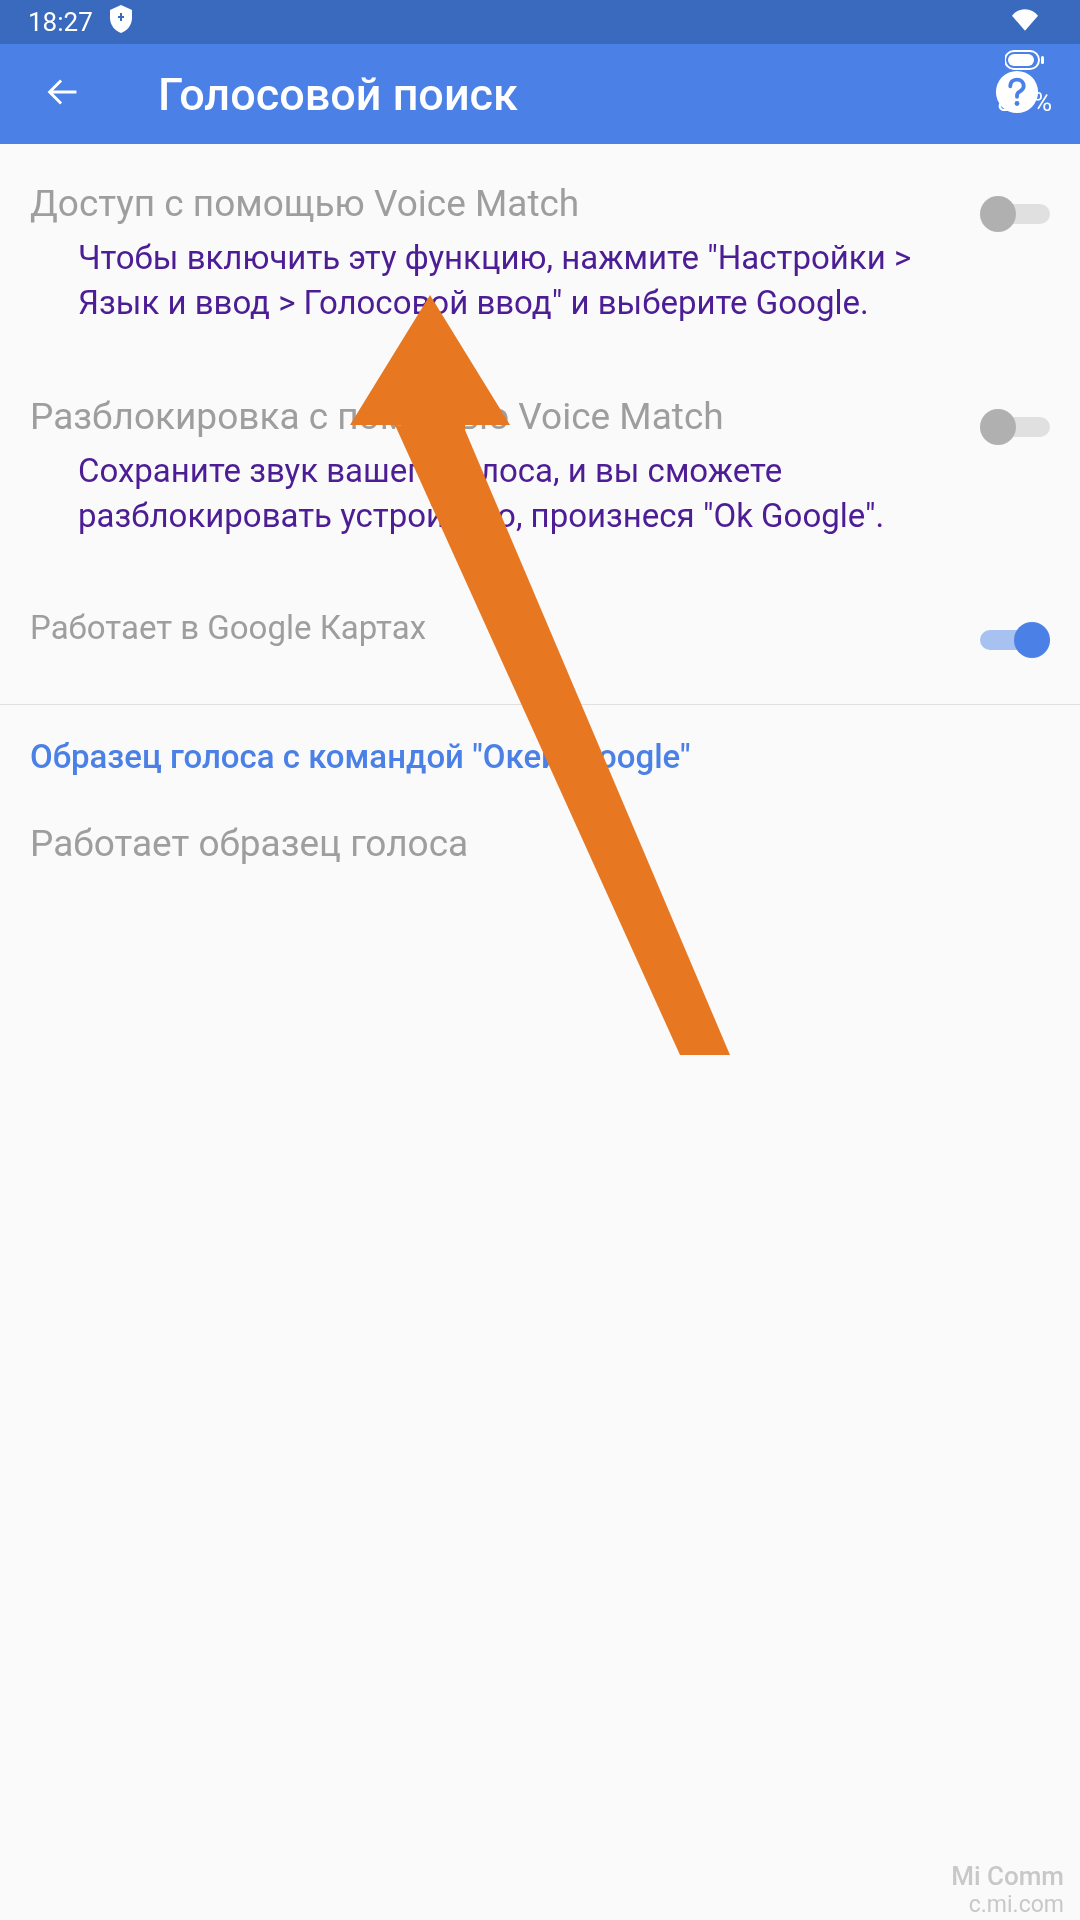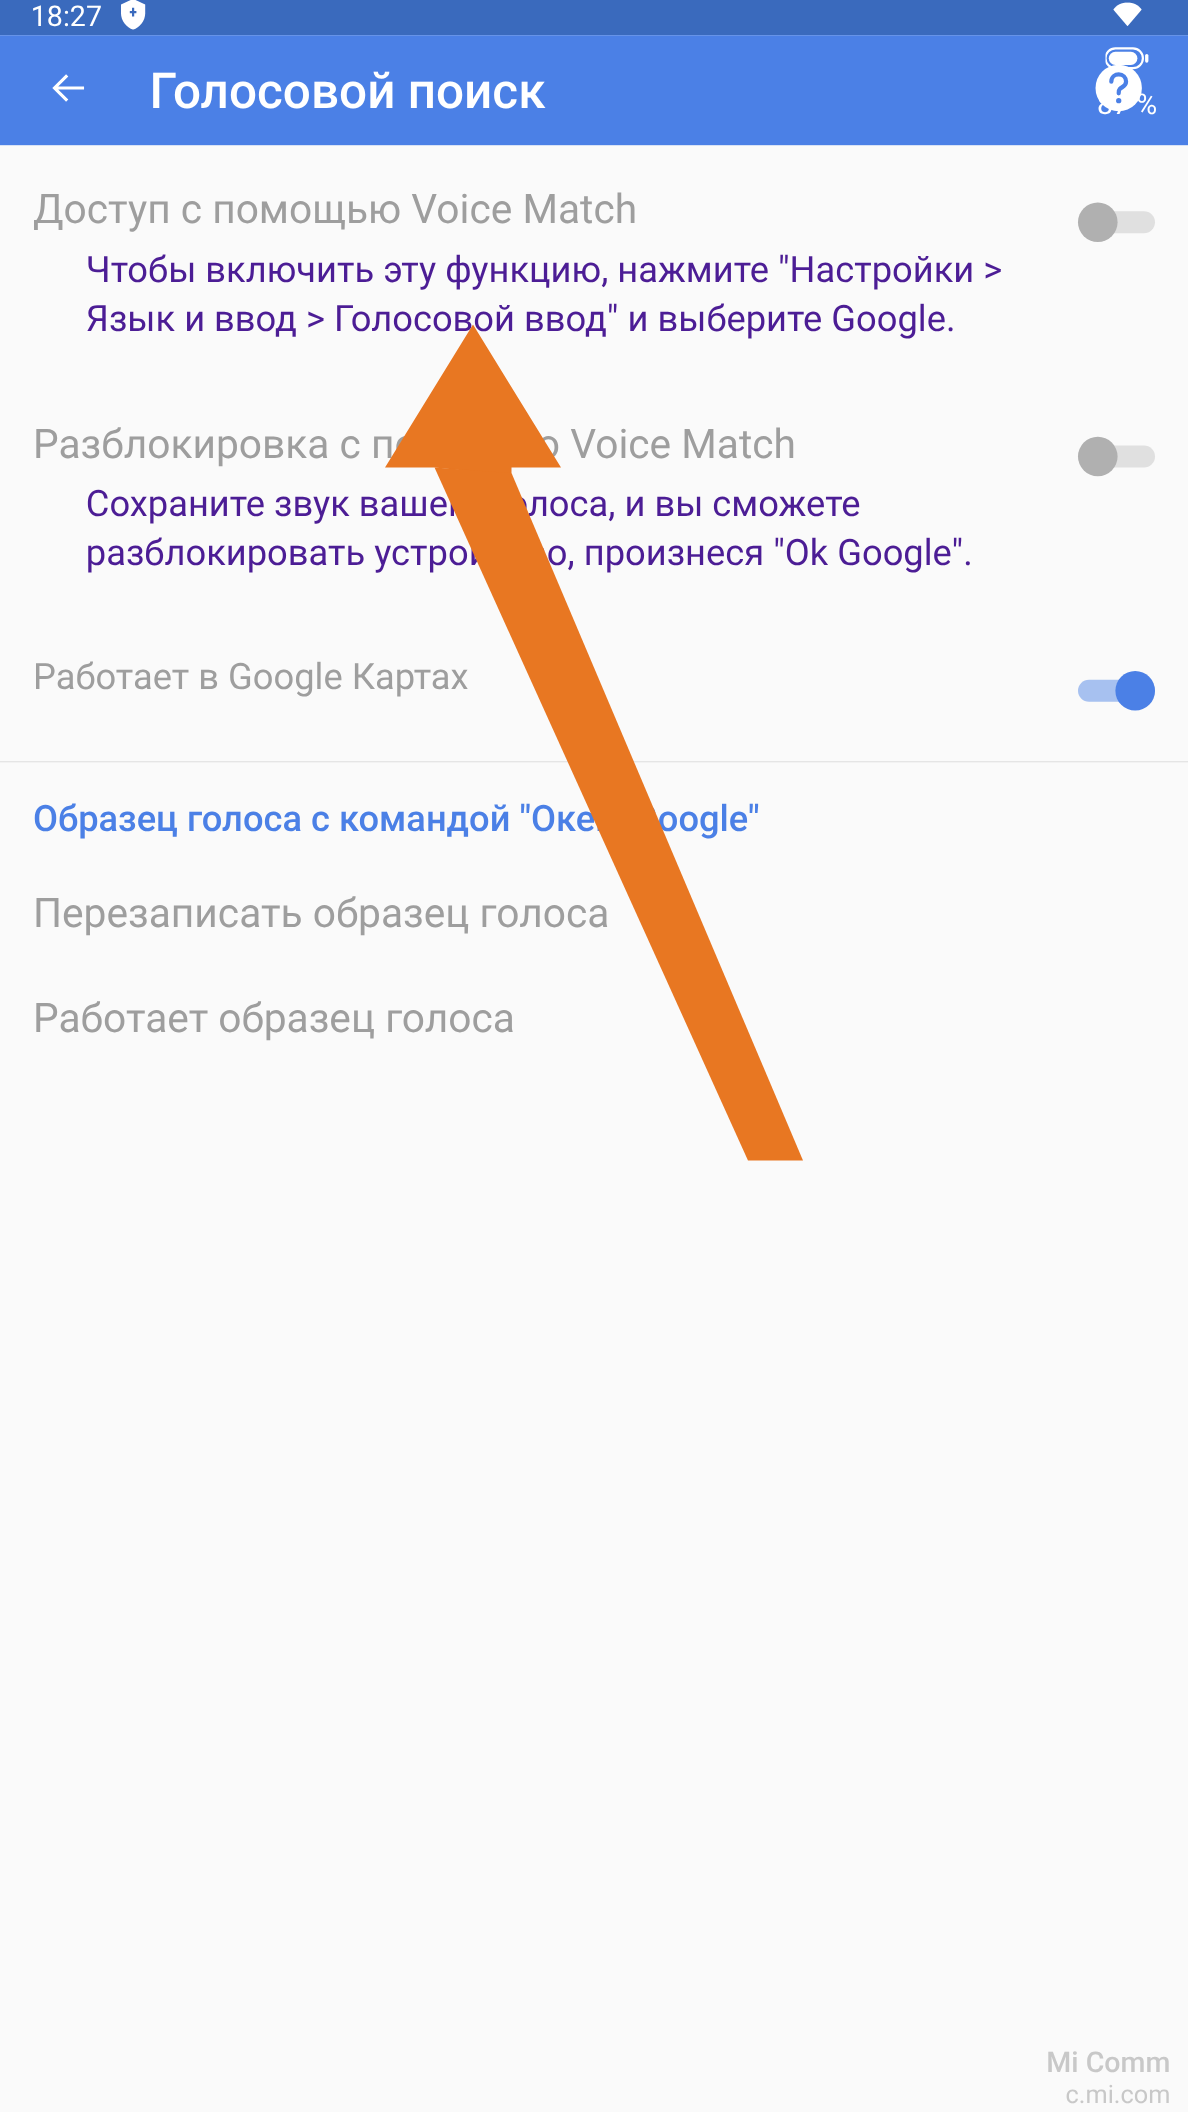--- a/index.html
+++ b/index.html
@@ -9,21 +9,21 @@
       font-family: -apple-system, BlinkMacSystemFont, "Segoe UI", Roboto, Arial, sans-serif;
     }
     body {
       width: 1080px;
       height: 1920px;
       background: #fafafa;
       overflow: hidden;
       position: relative;
     }
     .status-bar {
-      height: 32px;
+      height: 44px;
       background: #3a6abd;
       color: #fff;
       display: flex;
       align-items: center;
       justify-content: space-between;
       padding: 0 28px;
       font-size: 26px;
     }
     .status-left {
       display: flex;
@@ -55,20 +55,21 @@
       width: 40px;
       height: 22px;
     }
     .app-bar {
       height: 100px;
       background: #4b80e6;
       color: #fff;
       display: flex;
       align-items: center;
       padding: 0 40px;
+      gap: 22px;
     }
     .back-button {
       margin-right: 50px;
     }
     .back-button svg {
       width: 46px;
       height: 46px;
       stroke: #fff;
       stroke-width: 3;
       fill: none;
@@ -284,21 +285,20 @@
     <div class="toggle on">
       <div class="toggle-track"></div>
       <div class="toggle-knob"></div>
     </div>
   </div>
 
   <div class="divider"></div>
 
   <div class="section-header">Образец голоса с командой "Окей, Google"</div>
 
-  <div class="list-item disabled">Перезаписать образец голоса</div>
 
   <div class="list-item disabled">Работает образец голоса</div>
 
 </div>
 
 <div class="arrow-overlay">
   <svg viewBox="0 0 400 780">
     <polygon points="80,0 160,130 115,130 115,135 95,135 45,130 0,130" fill="#e87722"></polygon>
     <polygon points="45,130 115,135 380,760 330,760" fill="#e87722"></polygon>
   </svg>

